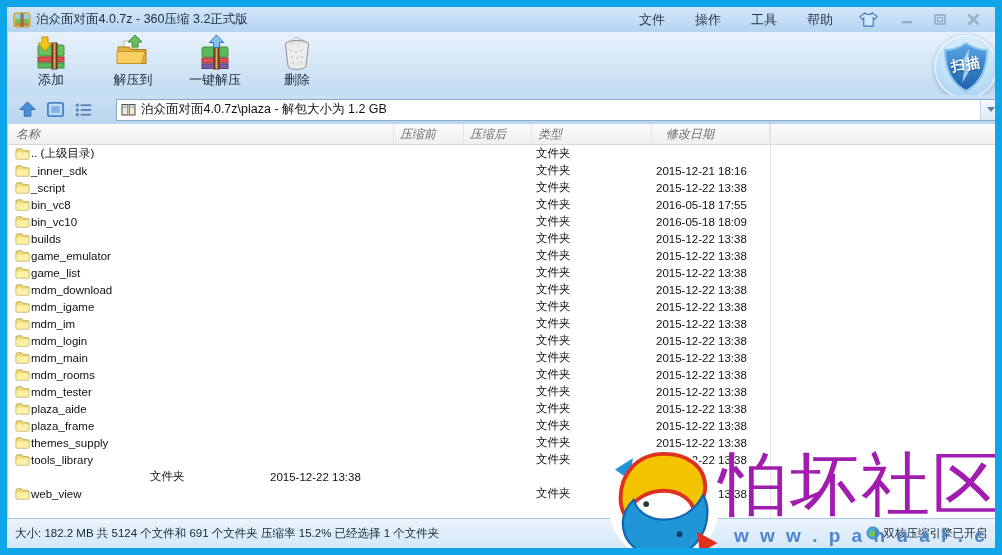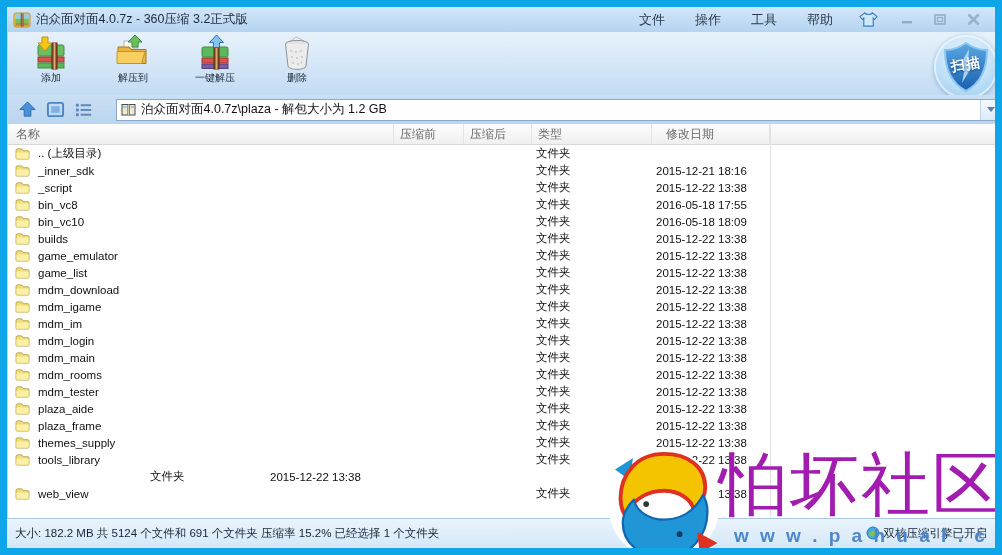--- a/index.html
+++ b/index.html
@@ -26,21 +26,21 @@
   .winbtn { width:24px; height:18px; display:flex; align-items:center; justify-content:center; }
 
   
   .toolbar {
     position:absolute; left:1px; top:25px; width:1000px; height:63px;
     background:linear-gradient(#e7f1fb 0%, #d4e6f7 55%, #c3dbf3 100%);
     display:flex; align-items:flex-start; padding:2px 0 0 12px; gap:20px;
   }
   .tool-btn { width:62px; height:58px; display:flex; flex-direction:column; align-items:center; justify-content:flex-start; border-radius:4px; }
   .tool-btn svg { width:36px; height:36px; }
-  .tool-label { font-size:10px; color:#20303f; margin-top:1px; white-space:nowrap; }
+  .tool-label { font-size:13px; color:#20303f; margin-top:1px; white-space:nowrap; }
 
   .scan-btn {
     position:absolute; right:10px; top:3px; width:64px; height:64px; border-radius:50%;
     background:radial-gradient(circle at 50% 32%, #eaf6ff 0%, #bfe0f8 55%, #96c6ec 100%);
     box-shadow:0 1px 4px rgba(60,110,160,.45), inset 0 0 0 2px rgba(255,255,255,.55);
     display:flex; align-items:center; justify-content:center;
   }
   .scan-shield { position:relative; width:46px; height:52px; }
   .scan-label {
     position:absolute; left:50%; top:46%; transform:translate(-50%,-50%) rotate(-9deg);
@@ -67,30 +67,30 @@
   }
   .drop-tri { width:0; height:0; border-left:4px solid transparent; border-right:4px solid transparent; border-top:5px solid #5b80a8; }
 
   
   .listpane { position:absolute; left:1px; top:117px; width:1000px; height:411px; background:#fff; }
   .colheaders {
     position:absolute; left:0; top:0; width:100%; height:21px;
     background:linear-gradient(#fdfdfd,#efefef); border-bottom:1px solid #d9d9d9;
     display:flex; align-items:center; font-size:12px; color:#6a6a6a;
   }
-  .ch { height:100%; display:flex; align-items:center; border-right:1px solid #e4e4e4; }
+  .ch { height:100%; display:flex; align-items:center; border-right:1px solid #e4e4e4;font-style:italic; }
   .ch-name { width:386px; padding-left:8px; }
   .ch-pre  { width:70px;  padding-left:6px; }
   .ch-post { width:68px;  padding-left:6px; }
   .ch-type { width:120px; padding-left:6px; }
   .ch-date { width:118px; padding-left:14px; }
   .rows { position:absolute; left:0; top:21px; width:100%; height:390px; overflow:hidden; }
   .row { display:flex; height:17px; align-items:center; font-size:11.5px; color:#101010; }
   .cell { white-space:nowrap; overflow:hidden; }
-  .c-name { width:386px; padding-left:7px; display:flex; align-items:center; gap:8px; }
+  .c-name { width:386px; padding-left:7px; display:flex; align-items:center; gap:1px; }
   .c-name svg { flex:0 0 auto; }
   .c-pre  { width:70px; }
   .c-post { width:68px; }
   .c-type { width:120px; padding-left:4px; }
   .c-date { flex:1; padding-left:4px; }
   .list-divider { position:absolute; left:762px; top:0; width:1px; height:411px; background:#e2e2e2; }
 
   
   .statusbar {
     position:absolute; left:0; bottom:0; width:100%; height:30px;

